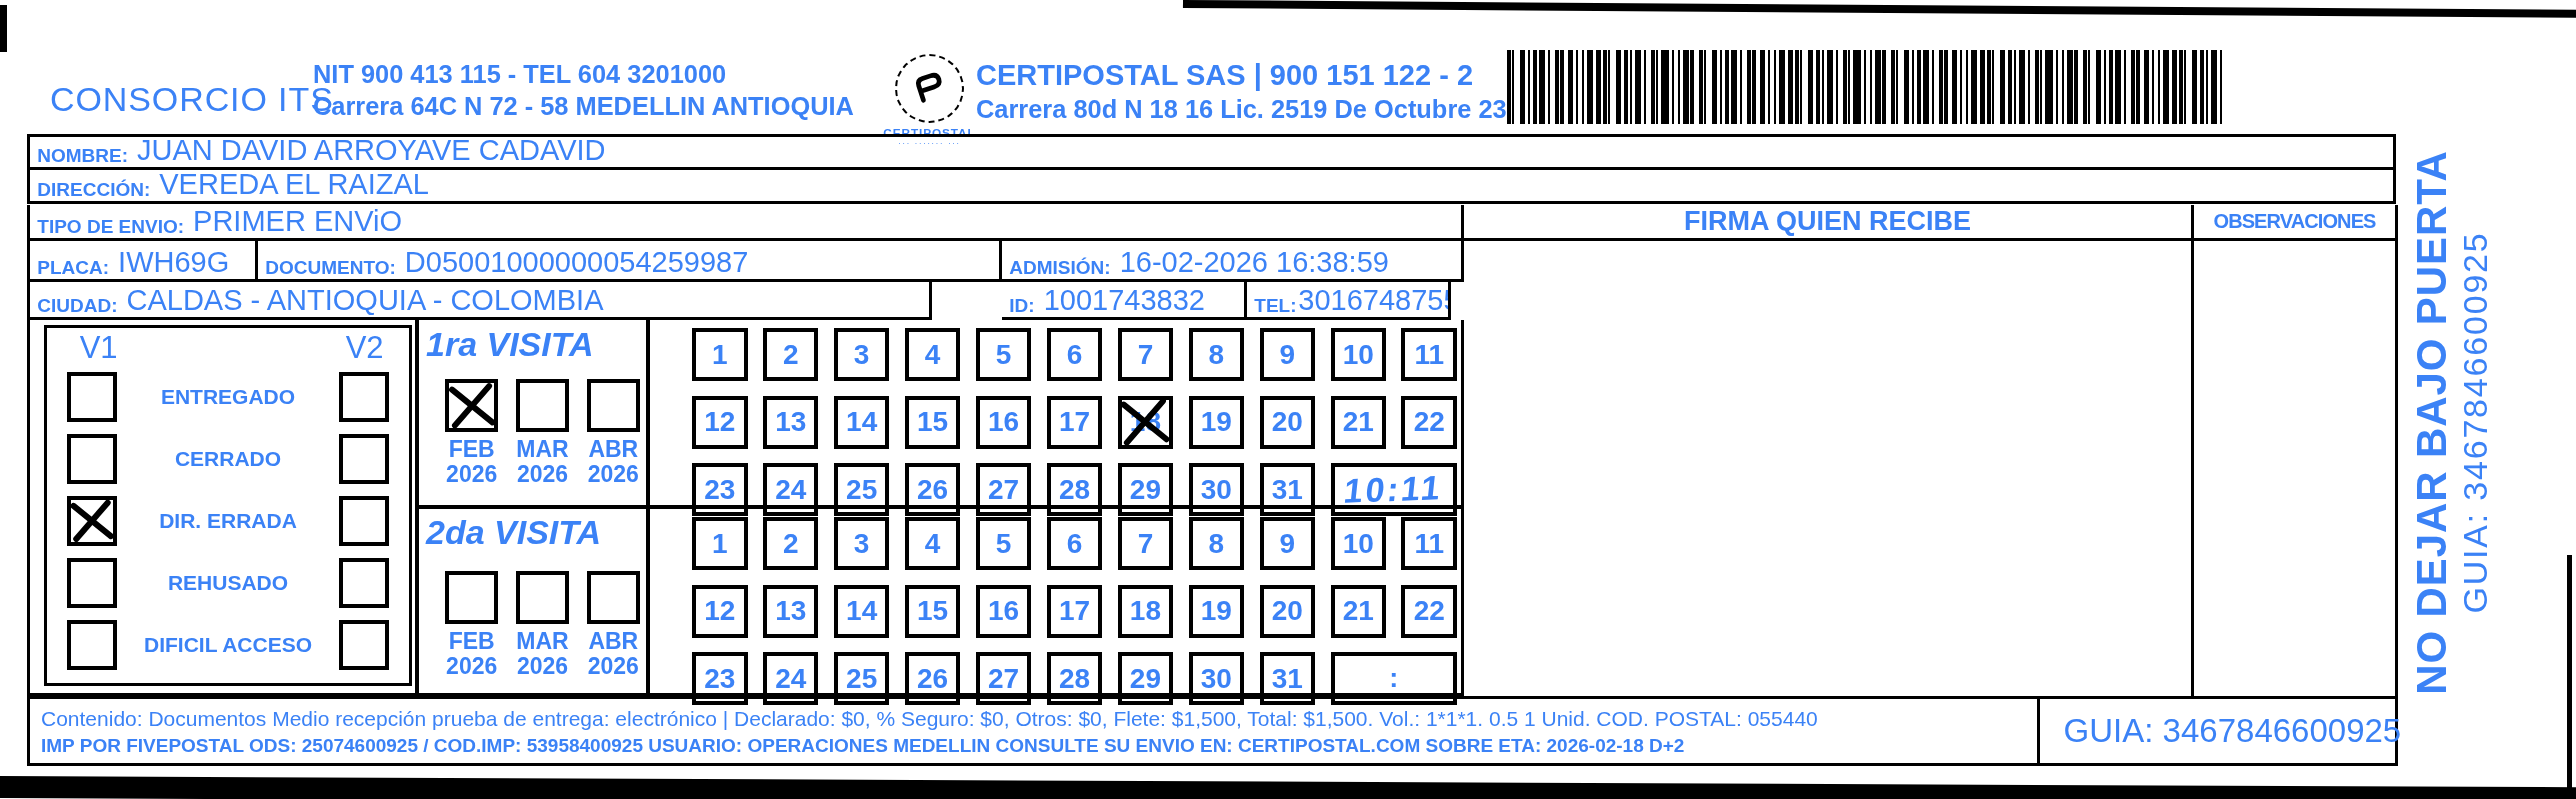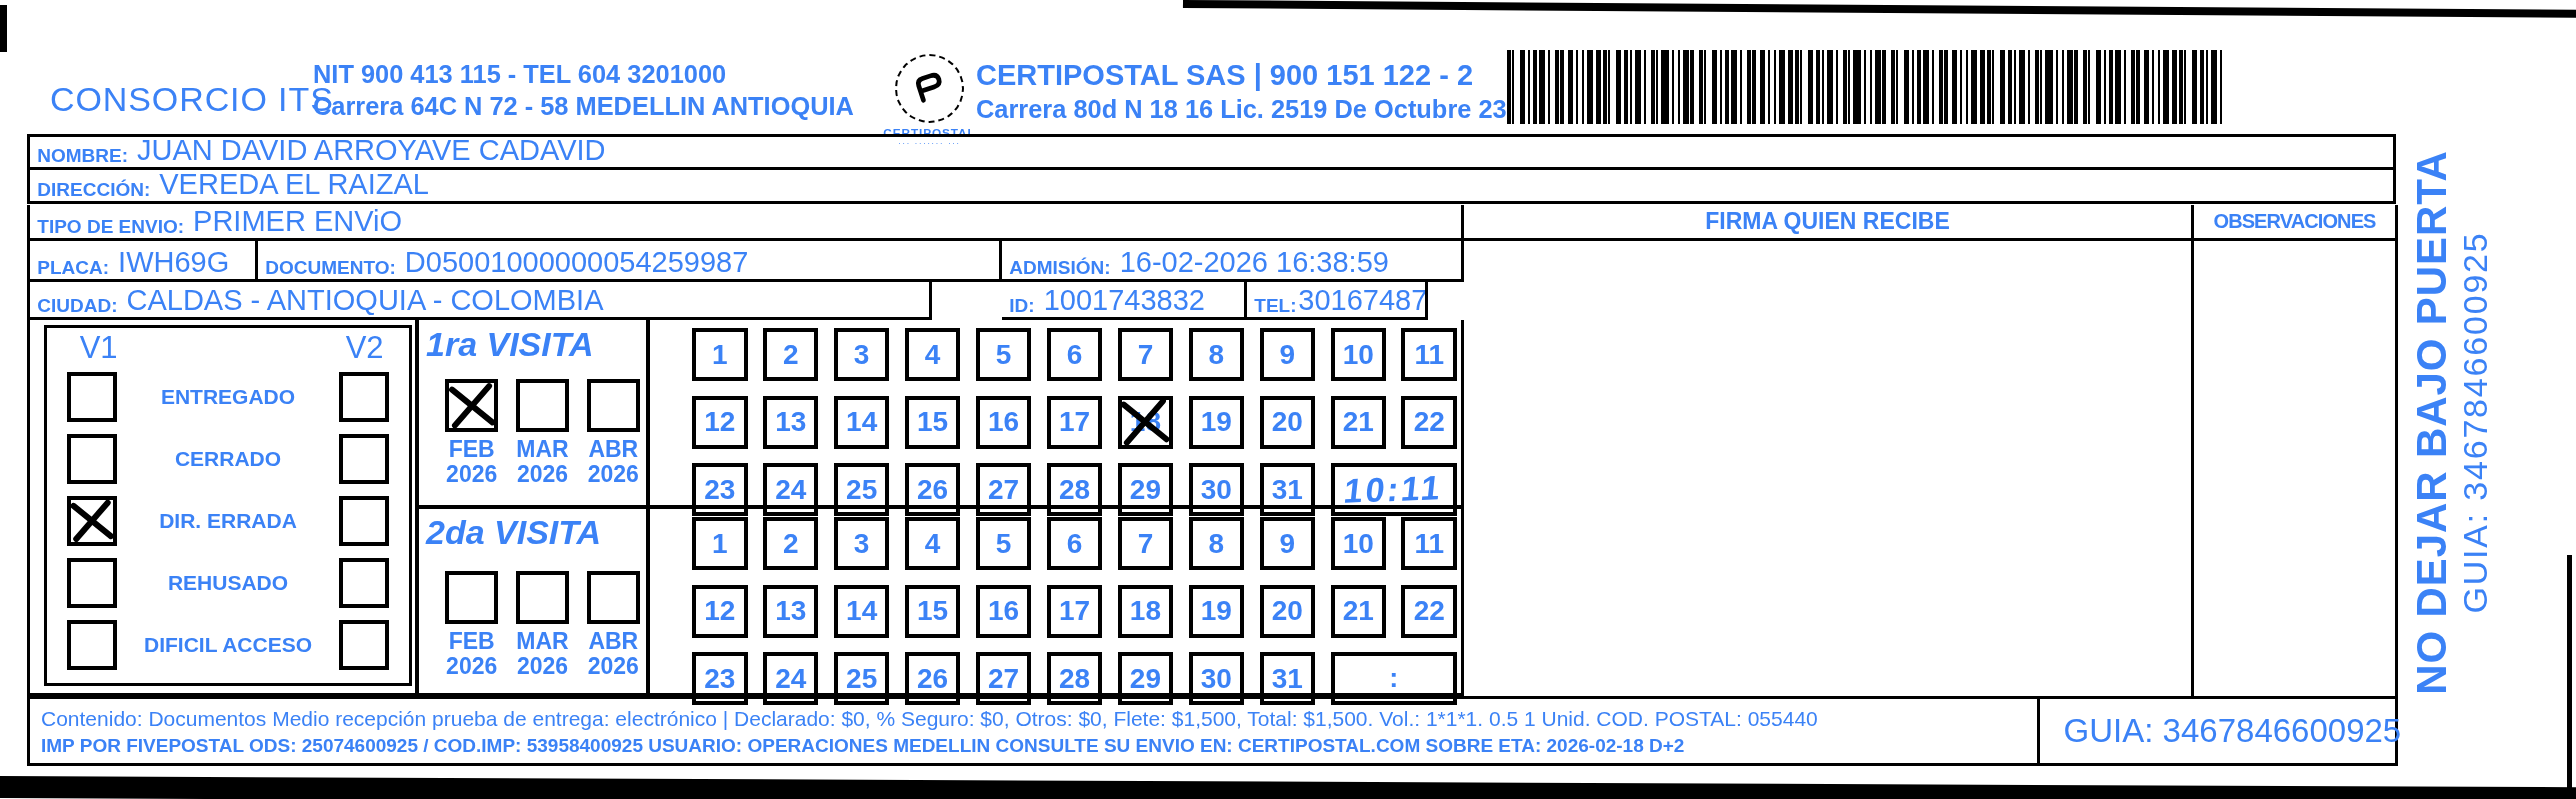--- a/index.html
+++ b/index.html
@@ -29,29 +29,29 @@
       repeating-linear-gradient(90deg,transparent 0 26px,#000 26px 30px,transparent 30px 55px,#000 55px 57px,transparent 57px 64px);}
 
   
   .cell{display:flex;align-items:flex-end;padding-left:7.3px;gap:9px;overflow:hidden;}
   .flabel{font-weight:bold;font-size:19px;white-space:nowrap;}
   .fvalue{font-size:29px;white-space:nowrap;}
   .row-nombre{left:27px;top:134px;width:2369px;height:36px;border:3.6px solid #000;}
   .row-dir{left:27px;top:170px;width:2369px;height:34px;border:3.6px solid #000;border-top:none;}
   .row-tipo{left:27px;top:205px;width:1437px;height:36px;border:3.6px solid #000;border-top:none;}
   .firma-h{left:1464px;top:205px;width:730px;height:36px;border:3.6px solid #000;border-top:none;border-left:none;
-           display:flex;align-items:center;justify-content:center;font-weight:bold;font-size:23px;}
+           display:flex;align-items:center;justify-content:center;font-weight:bold;font-size:27px;}
   .obs-h{left:2194px;top:205px;width:204px;height:36px;border:3.6px solid #000;border-top:none;border-left:none;
          display:flex;align-items:center;justify-content:center;font-weight:bold;font-size:20px;letter-spacing:-0.9px;}
   .c-placa{left:27px;top:241px;width:231px;height:41px;border:3.6px solid #000;border-top:none;}
   .c-doc{left:258px;top:241px;width:744px;height:41px;border:3.6px solid #000;border-top:none;border-left:none;}
   .c-adm{left:1002px;top:241px;width:462px;height:41px;border:3.6px solid #000;border-top:none;border-left:none;}
   .c-ciudad{left:27px;top:282px;width:905px;height:38px;border:3.6px solid #000;border-top:none;}
   .c-id{left:1002px;top:282px;width:245px;height:38px;border:3.6px solid #000;border-top:none;border-left:none;}
-  .c-tel{left:1247px;top:282px;width:181px;height:38px;border:3.6px solid #000;border-top:none;border-left:none;gap:1.8px;}
+  .c-tel{left:1247px;top:282px;width:204px;height:38px;border:3.6px solid #000;border-top:none;border-left:none;gap:1.8px;}
   .check-region{left:27px;top:320px;width:1437px;height:376px;border:3.6px solid #000;border-top:none;}
   .firma-body{left:1464px;top:241px;width:730px;height:455px;border-right:3.6px solid #000;}
   .obs-body{left:2194px;top:241px;width:204px;height:455px;border-right:3.6px solid #000;}
 
   
   .status-box{left:44px;top:325px;width:368px;height:361px;border:3.6px solid #000;
               display:flex;flex-direction:column;padding:1.8px 20px 7.3px;}
   .status-head{display:flex;justify-content:space-between;padding:0 5.4px 0 12.7px;font-weight:normal;font-size:31px;}
   .status-rows{flex:1;display:flex;flex-direction:column;justify-content:space-around;}
   .status-row{display:flex;align-items:center;}

